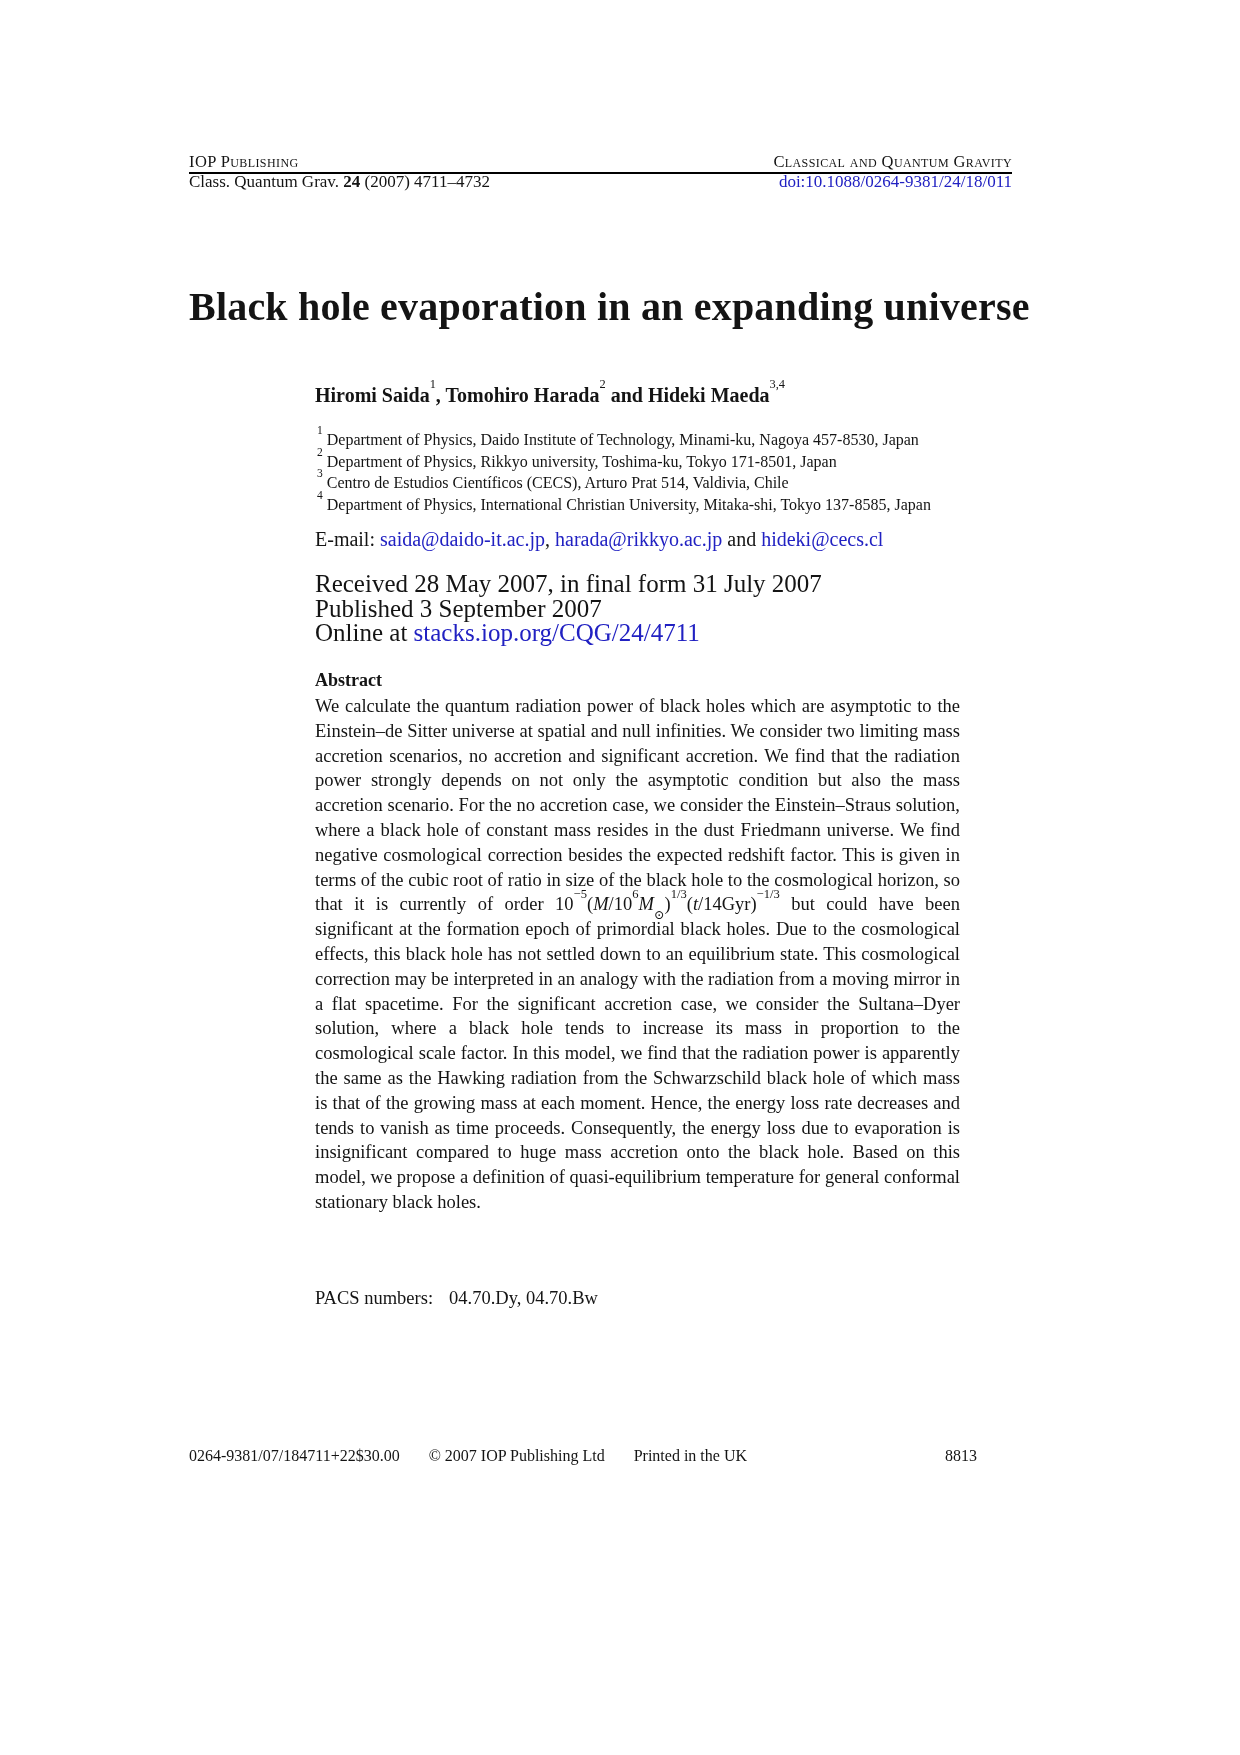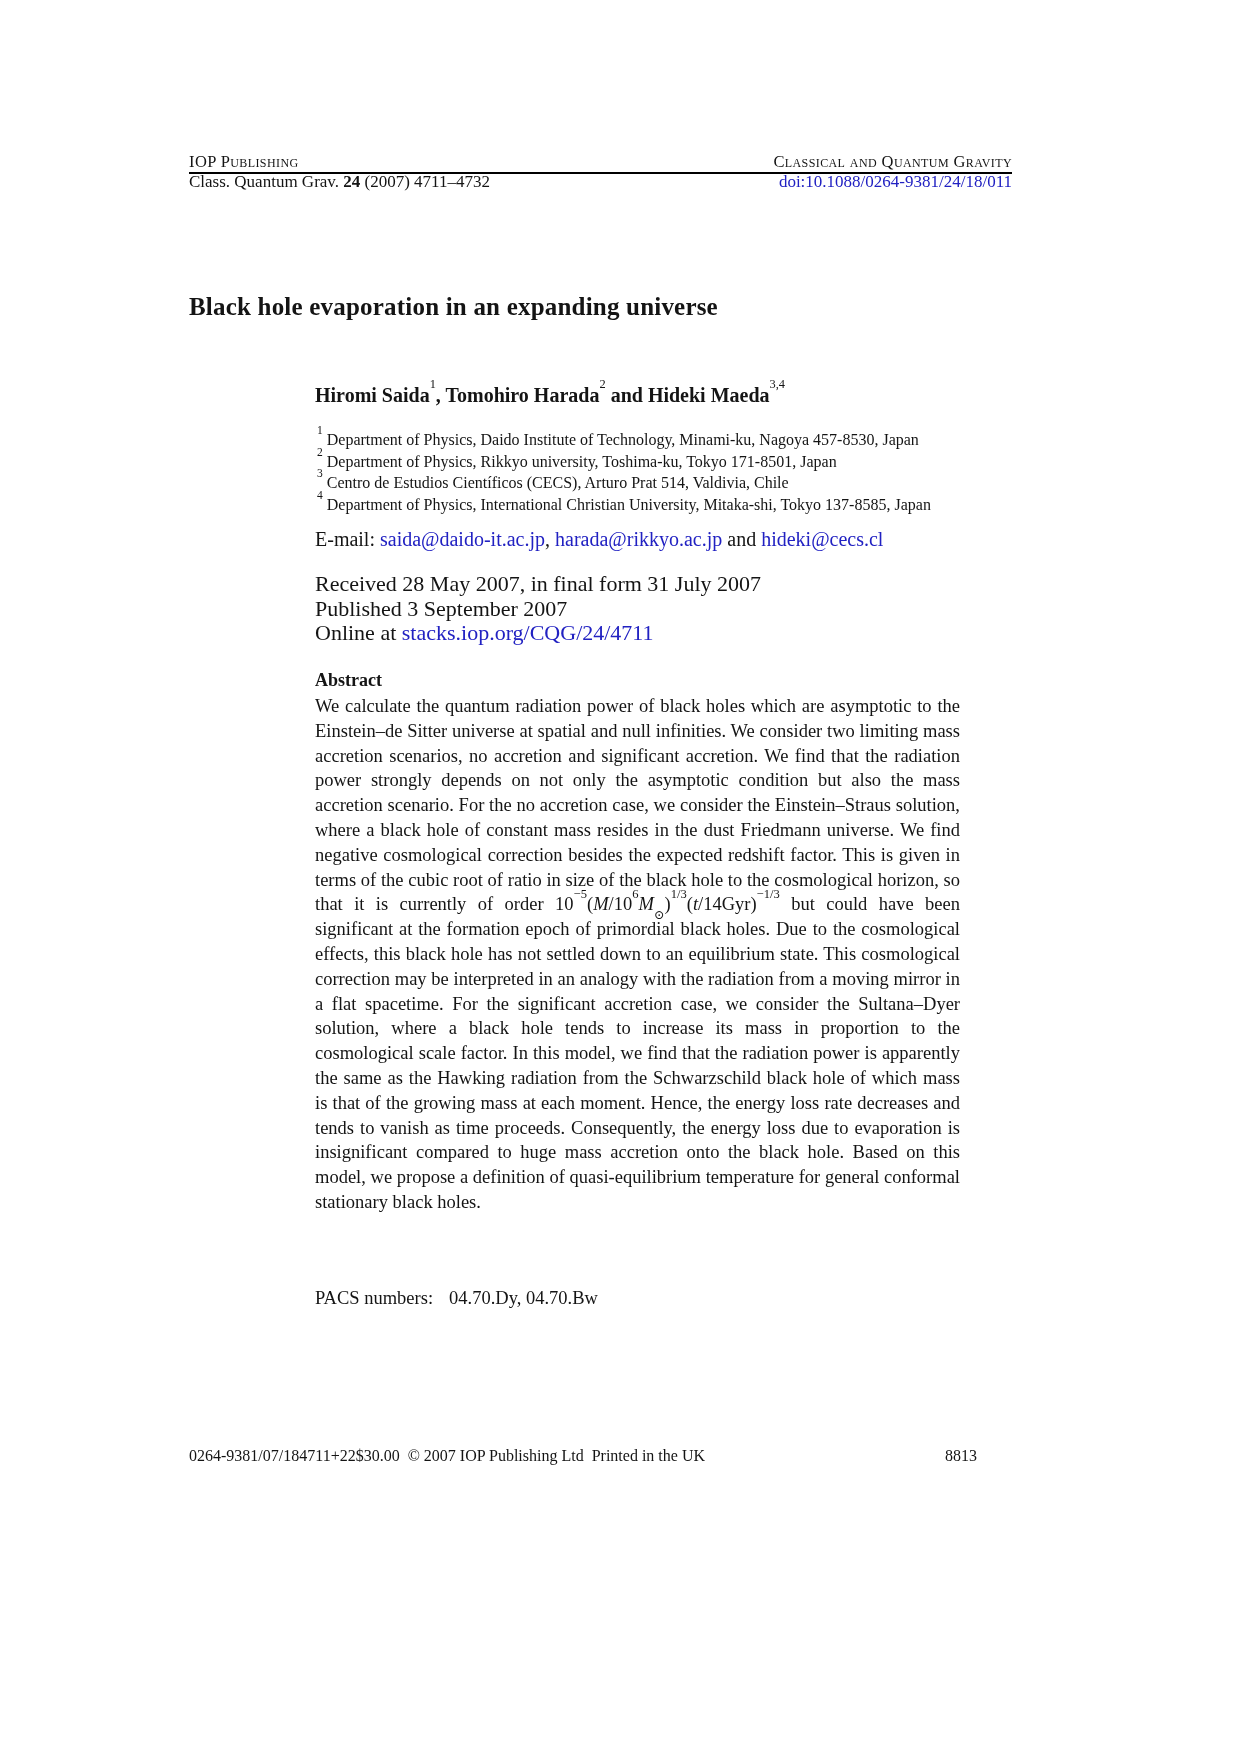--- a/index.html
+++ b/index.html
@@ -6,37 +6,37 @@
   .page {
     position:relative; width:1240px; height:1755px; background:#ffffff;
     font-family:"Liberation Serif","DejaVu Serif",serif;
     color:var(--text,#141414); overflow:hidden;
   }
   .hdr-row { position:absolute; left:189px; width:823px; display:flex; justify-content:space-between; align-items:baseline; }
   .hdr-row1 { top:152px; font-size:16.5px; font-variant:small-caps; letter-spacing:0.4px;gap:22px; }
   .hdr-rule { position:absolute; left:189px; width:823px; top:172px; border-top:2px solid var(--rule,#000); }
   .hdr-row2 { top:172px; font-size:17px; }
   .link { color:var(--link,#2121c2); text-decoration:none; cursor:pointer; }
-  .title { position:absolute; left:189px; top:288px; margin:0; font-size:25px; font-weight:700; letter-spacing:0.2px; line-height:38px; }
+  .title { position:absolute; left:189px; top:288px; margin:0; font-size:40px; font-weight:700; letter-spacing:0.2px; line-height:38px; }
   .authors { position:absolute; left:315px; top:384px; font-size:20px; font-weight:700; }
   .authors sup { font-size:0.62em; font-weight:400; position:relative; top:-0.5em; line-height:0; }
   .affils { position:absolute; left:317px; top:429px; font-size:16px; line-height:21.5px; }
   .affil sup { font-size:0.72em; position:relative; top:-0.38em; line-height:0; }
   .email { position:absolute; left:315px; top:528px; font-size:20px; }
-  .dates { position:absolute; left:315px; top:572px; font-size:22px; line-height:24.5px; }
+  .dates { position:absolute; left:315px; top:572px; font-size:25px; line-height:24.5px; }
   .abs-head { position:absolute; left:315px; top:670px; font-size:18px; font-weight:700; }
   .abs-body { position:absolute; left:315px; top:694px; width:645px; margin:0; font-size:18.5px; line-height:24.8px; text-align:justify; }
   .formula { white-space:nowrap; }
   .formula sup { font-size:0.68em; position:relative; top:-0.45em; line-height:0; }
   .formula sub { font-size:0.68em; position:relative; top:0.28em; line-height:0; }
   .formula i { font-style:italic; }
   .pacs { position:absolute; left:315px; top:1288px; font-size:18.5px; }
   .pacs-val { margin-left:16px; }
   .footer { position:absolute; left:189px; width:823px; top:1447px; font-size:16px; display:flex; justify-content:space-between; align-items:baseline; }
-  .fgap { margin-left:8px;text-align:right; }
+  .fgap { margin-left:29px;text-align:right; }
   .pagenum { margin-right:35px; }
   b { font-weight:700; }
 </style>
 </head>
 <body>
 
 <div class="page">
 
   <div class="hdr-row hdr-row1">
     <span>IOP Publishing</span>

